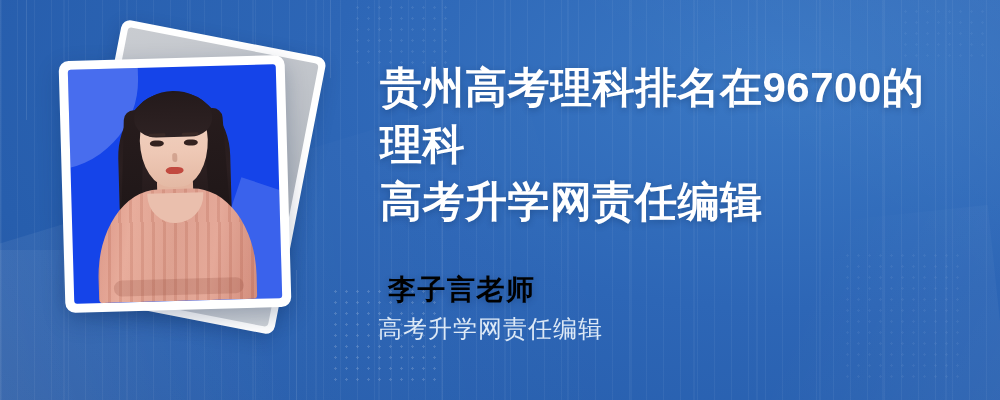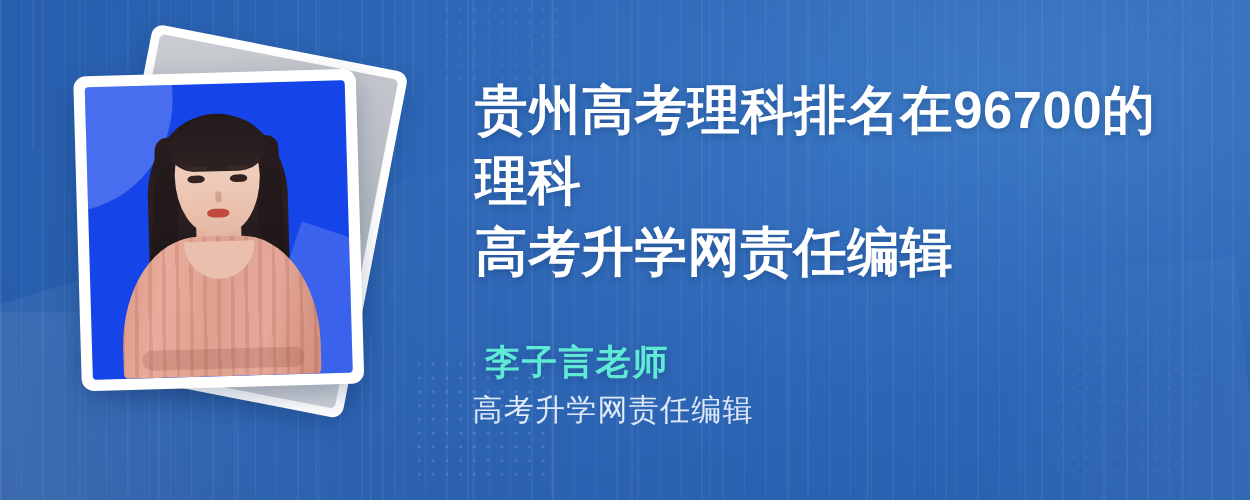--- a/index.html
+++ b/index.html
@@ -275,21 +275,21 @@
     letter-spacing: 0.5px;
     text-shadow: 0 2px 6px rgba(8,34,74,0.30);
   }
   .author-block {
     position: absolute;
     left: 388px;
     top: 272px;
   }
   .author-name {
     margin: 0;
-    color: #5eead4;
+    color: #000000;
     font-size: 28px;
     font-weight: bold;
     letter-spacing: 1.5px;
     line-height: 36px;
     text-shadow: 0 2px 6px rgba(8,34,74,0.28);
   }
   .author-role {
     margin: 8px 0 0 -10px;
     color: #dde9f6;
     font-size: 24px;

